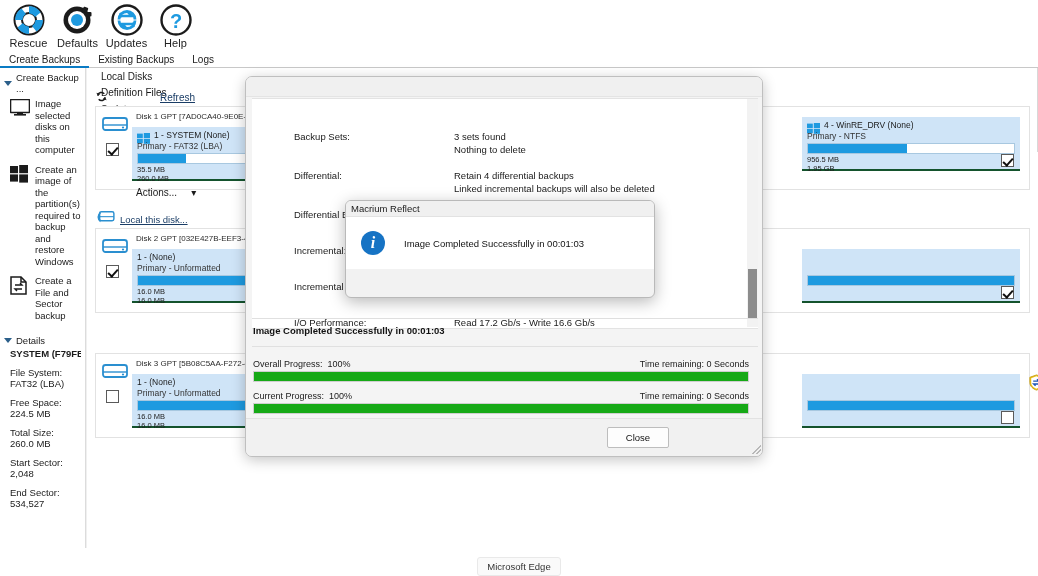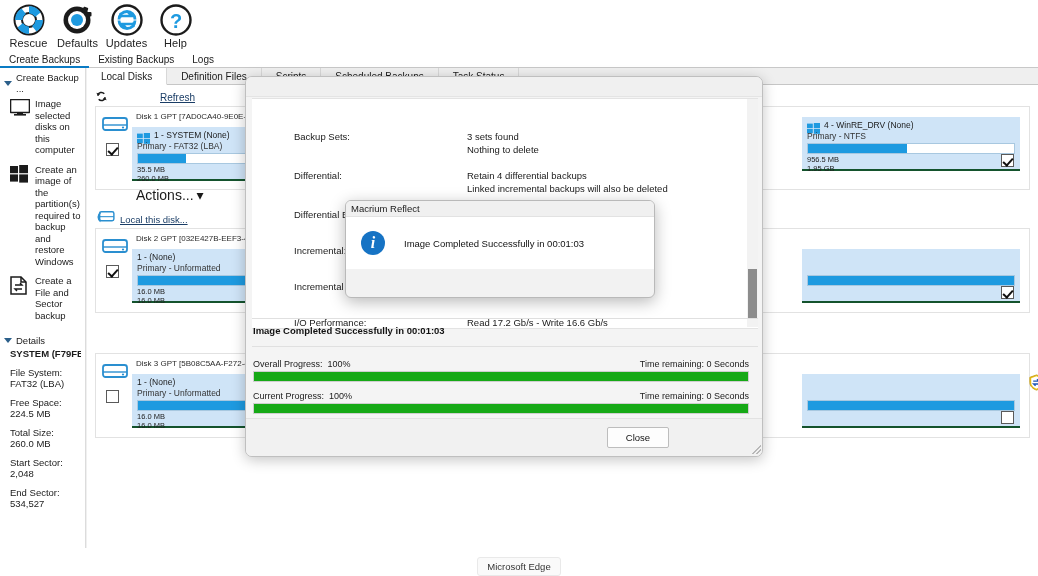--- a/index.html
+++ b/index.html
@@ -110,20 +110,21 @@
     width: 951px; height: 508px;
     background: #ffffff;
   }
   .ctabs {
     position: absolute; left: 0; top: 0;
     width: 951px; height: 17px;
     background: #efefef;
     border-bottom: 1px solid #c6c6c6;
     display: flex;
     font-size: 10px;
+    flex-direction: column;
   }
   .ctab {
     height: 17px; line-height: 17px;
     padding: 0 14px;
     border-right: 1px solid #d8d8d8;
     color: #1a1a1a;
     cursor: default;
     white-space: nowrap;
   }
   .ctab.active {
@@ -183,22 +184,22 @@
   .part-bar > i { display: block; height: 100%; background: #1e9ae0; }
   .part-sz {
     position: absolute; left: 5px; top: 39px;
     font-size: 7.5px; color: #222; line-height: 8.5px;
   }
   .part-chk { position: absolute; right: 6px; top: 36px; }
   .runner { position: absolute; }
 
   .actions {
     position: absolute; left: 40px;
-    font-size: 14px; color: #1a1a1a;
-    display: flex; align-items: flex-end; gap: 3px;
+    font-size: 10px; color: #1a1a1a;
+    display: flex; align-items: flex-end; gap: 14px;
     cursor: default;
   }
   .clonerow {
     position: absolute; left: 8px;
     display: flex; align-items: center; gap: 5px;
     font-size: 9.5px;
   }
   .clonerow a { color: #1a3d66; text-decoration: underline; cursor: default; }
 
   
@@ -238,21 +239,21 @@
     border-left: none; border-right: none;
     overflow: hidden;
   }
   .detail-row {
     position: absolute;
     font-size: 9.5px;
     color: #1a1a1a;
     line-height: 13px;
   }
   .detail-row .k { position: absolute; left: 0; top: 0; width: 130px; }
-  .detail-row .v { position: absolute; left: 173px; top: 0; white-space: nowrap; }
+  .detail-row .v { position: absolute; left: 160px; top: 0; white-space: nowrap; }
 
   .dlg-scrollbar {
     position: absolute; right: 4px; top: 22px;
     width: 11px; height: 228px;
     background: #f2f2f2;
   }
   .dlg-scrollbar .thumb {
     position: absolute; left: 1px; top: 170px;
     width: 9px; height: 50px;
     background: #8c8c8c;

